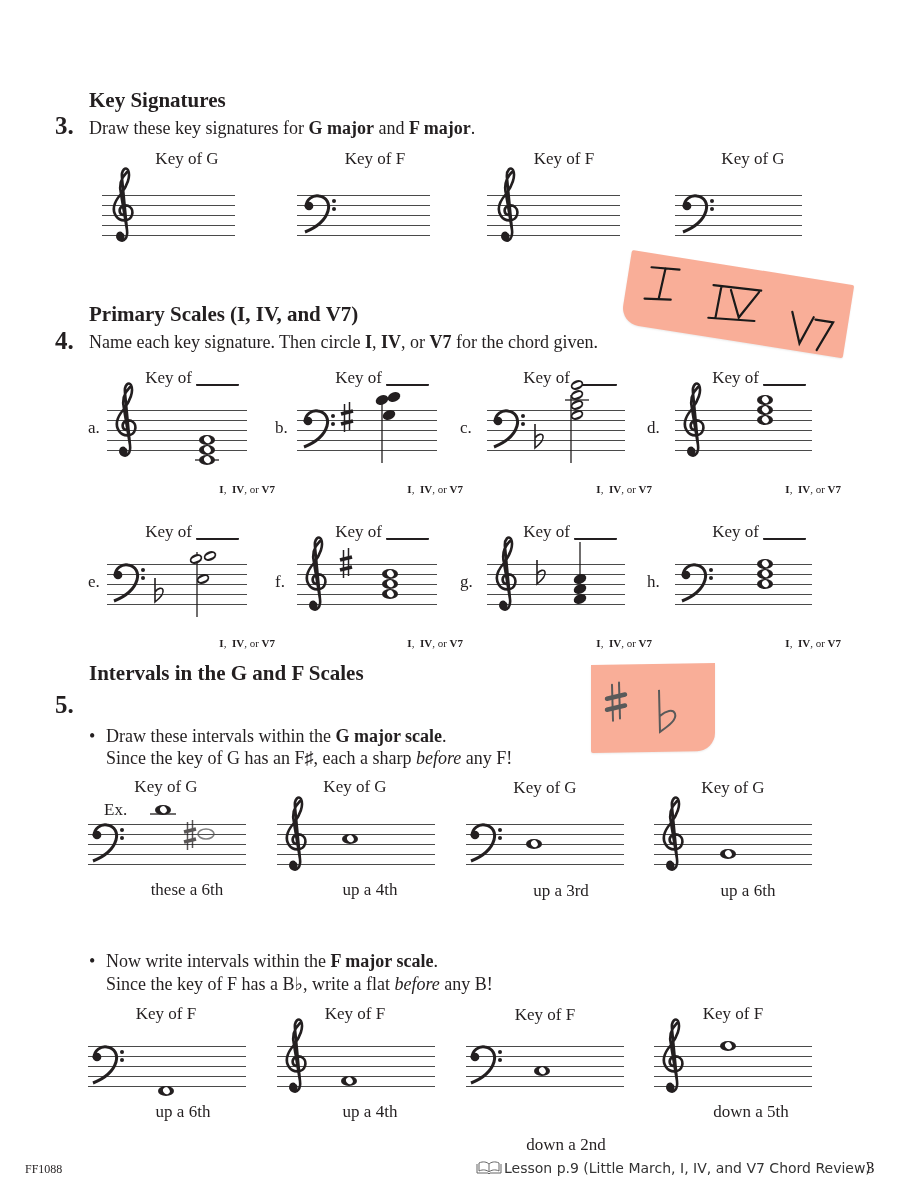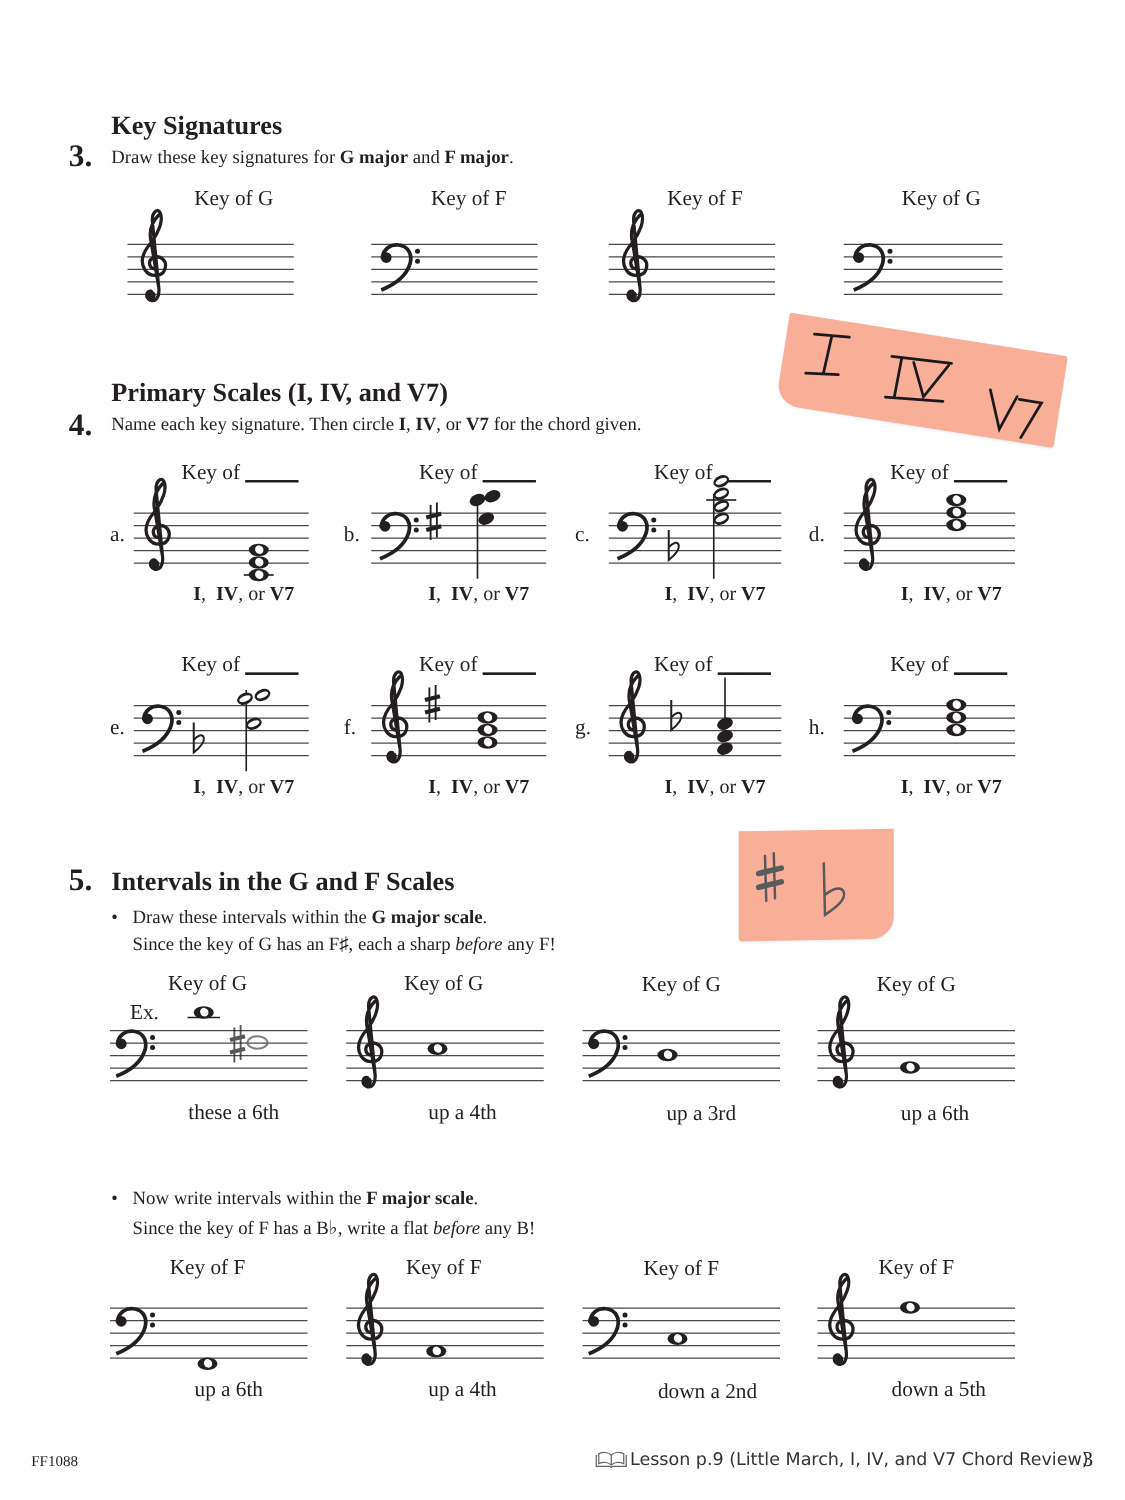--- a/index.html
+++ b/index.html
@@ -1,23 +1,23 @@
 <!DOCTYPE html>
 <html><head>
 <meta charset="utf-8">
 <style>
   html, body { margin: 0; padding: 0; background: #ffffff; }
   body { width: 900px; height: 1200px; position: relative; overflow: hidden;
          font-family: "Liberation Serif", "DejaVu Serif", serif; color: #231f20; }
   .abs { position: absolute; }
   .h-section { font-weight: bold; font-size: 21px; }
   .num { font-weight: bold; font-size: 25px; }
-  .instr { font-size: 15px; }
+  .instr { font-size: 18px; }
   .keylabel { font-size: 17px; text-align: center; width: 160px; }
-  .roman { font-size: 16px; text-align: center; width: 160px; }
+  .roman { font-size: 11px; text-align: right; width: 160px; margin-top: 16px; }
   .roman b { font-weight: bold; }
   .letter { font-size: 17px; }
   .interval { font-size: 17px; text-align: center; width: 160px; }
   .staff { position: absolute; height: 41px; }
   .staff .ln { position: absolute; left: 0; right: 0; height: 1.3px; background: #4a4a4a; }
   .staff svg.music { position: absolute; left: 0; top: 0; overflow: visible; }
   .sticky { position: absolute; background: #f9ae98; }
   .footer-left { font-size: 12px; }
   .footer-right { font-family: "DejaVu Sans", sans-serif; font-size: 14px; color: #333; }
   .pageno { font-size: 17px; }
@@ -283,21 +283,21 @@
     <use href="#whole" x="82" y="-5" width="16" height="10"></use>
   </svg>
 </div>
 
 <div class="abs roman" style="left:115px; top:621px;"><b>I</b><span>,</span>&nbsp; <b>IV</b><span>, or</span> <b>V7</b></div>
 <div class="abs roman" style="left:303px; top:621px;"><b>I</b><span>,</span>&nbsp; <b>IV</b><span>, or</span> <b>V7</b></div>
 <div class="abs roman" style="left:492px; top:621px;"><b>I</b><span>,</span>&nbsp; <b>IV</b><span>, or</span> <b>V7</b></div>
 <div class="abs roman" style="left:681px; top:621px;"><b>I</b><span>,</span>&nbsp; <b>IV</b><span>, or</span> <b>V7</b></div>
 
 <div class="abs num" style="left:55px; top:691px;">5.</div>
-<div class="abs h-section" style="left:89px; top:693px;">Intervals in the G and F Scales</div>
+<div class="abs h-section" style="left:89px; top:661px;">Intervals in the G and F Scales</div>
 
 <div class="sticky" style="left:591px; top:664px; width:124px; height:88px; transform: skewY(-1deg); border-radius: 0 0 18px 2px; box-shadow: 0 1px 2px rgba(0,0,0,0.08);">
   <svg width="124" height="88" style="position:absolute; left:0; top:0;">
     <g stroke="#5a5a5a" stroke-linecap="round">
       <line x1="21" y1="20" x2="22" y2="56" stroke-width="2"></line>
       <line x1="28" y1="18" x2="29" y2="54" stroke-width="2"></line>
       <line x1="16" y1="34" x2="34" y2="30" stroke-width="4.5"></line>
       <line x1="16" y1="45" x2="34" y2="41" stroke-width="4.5"></line>
     </g>
     <path d="M68,26 L69,68 C78,62 86,56 84,50 C82,45 75,47 69,52" fill="none" stroke="#5a5a5a" stroke-width="2"></path>
@@ -426,21 +426,21 @@
     <div class="ln" style="top:30px"></div>
     <div class="ln" style="top:40px"></div>
   <svg class="music" width="158" height="41">
     <use href="#treble" x="6" y="-15" width="30" height="80"></use>
     <use href="#whole" x="66" y="-5" width="16" height="10"></use>
   </svg>
 </div>
 
 <div class="abs interval" style="left:103px; top:1102px;">up a 6th</div>
 <div class="abs interval" style="left:290px; top:1102px;">up a 4th</div>
-<div class="abs interval" style="left:486px; top:1103px;">down a 2nd</div>
+<div class="abs interval" style="left:486px; top:1135px;">down a 2nd</div>
 <div class="abs interval" style="left:671px; top:1102px;">down a 5th</div>
 
 <div class="abs footer-left" style="left:25px; top:1162px;">FF1088</div>
 <div class="abs footer-right" style="left:476px; top:1160px; display:flex; align-items:center;text-align:center;">
   <svg width="26" height="14" viewBox="0 0 26 14" style="margin-right:2px;">
     <path d="M1,3 L1,12 L12,12 L13,13 L14,12 L25,12 L25,3" fill="none" stroke="#666" stroke-width="1"></path>
     <path d="M3,2 C7,0 11,1 13,3 C15,1 19,0 23,2 L23,10 C19,8 15,9 13,11 C11,9 7,8 3,10 Z" fill="none" stroke="#666" stroke-width="1"></path>
     <line x1="13" y1="3" x2="13" y2="11" stroke="#666" stroke-width="1"></line>
   </svg>
   <span>Lesson p.9 (Little March, I, IV, and V7 Chord Review)</span>

